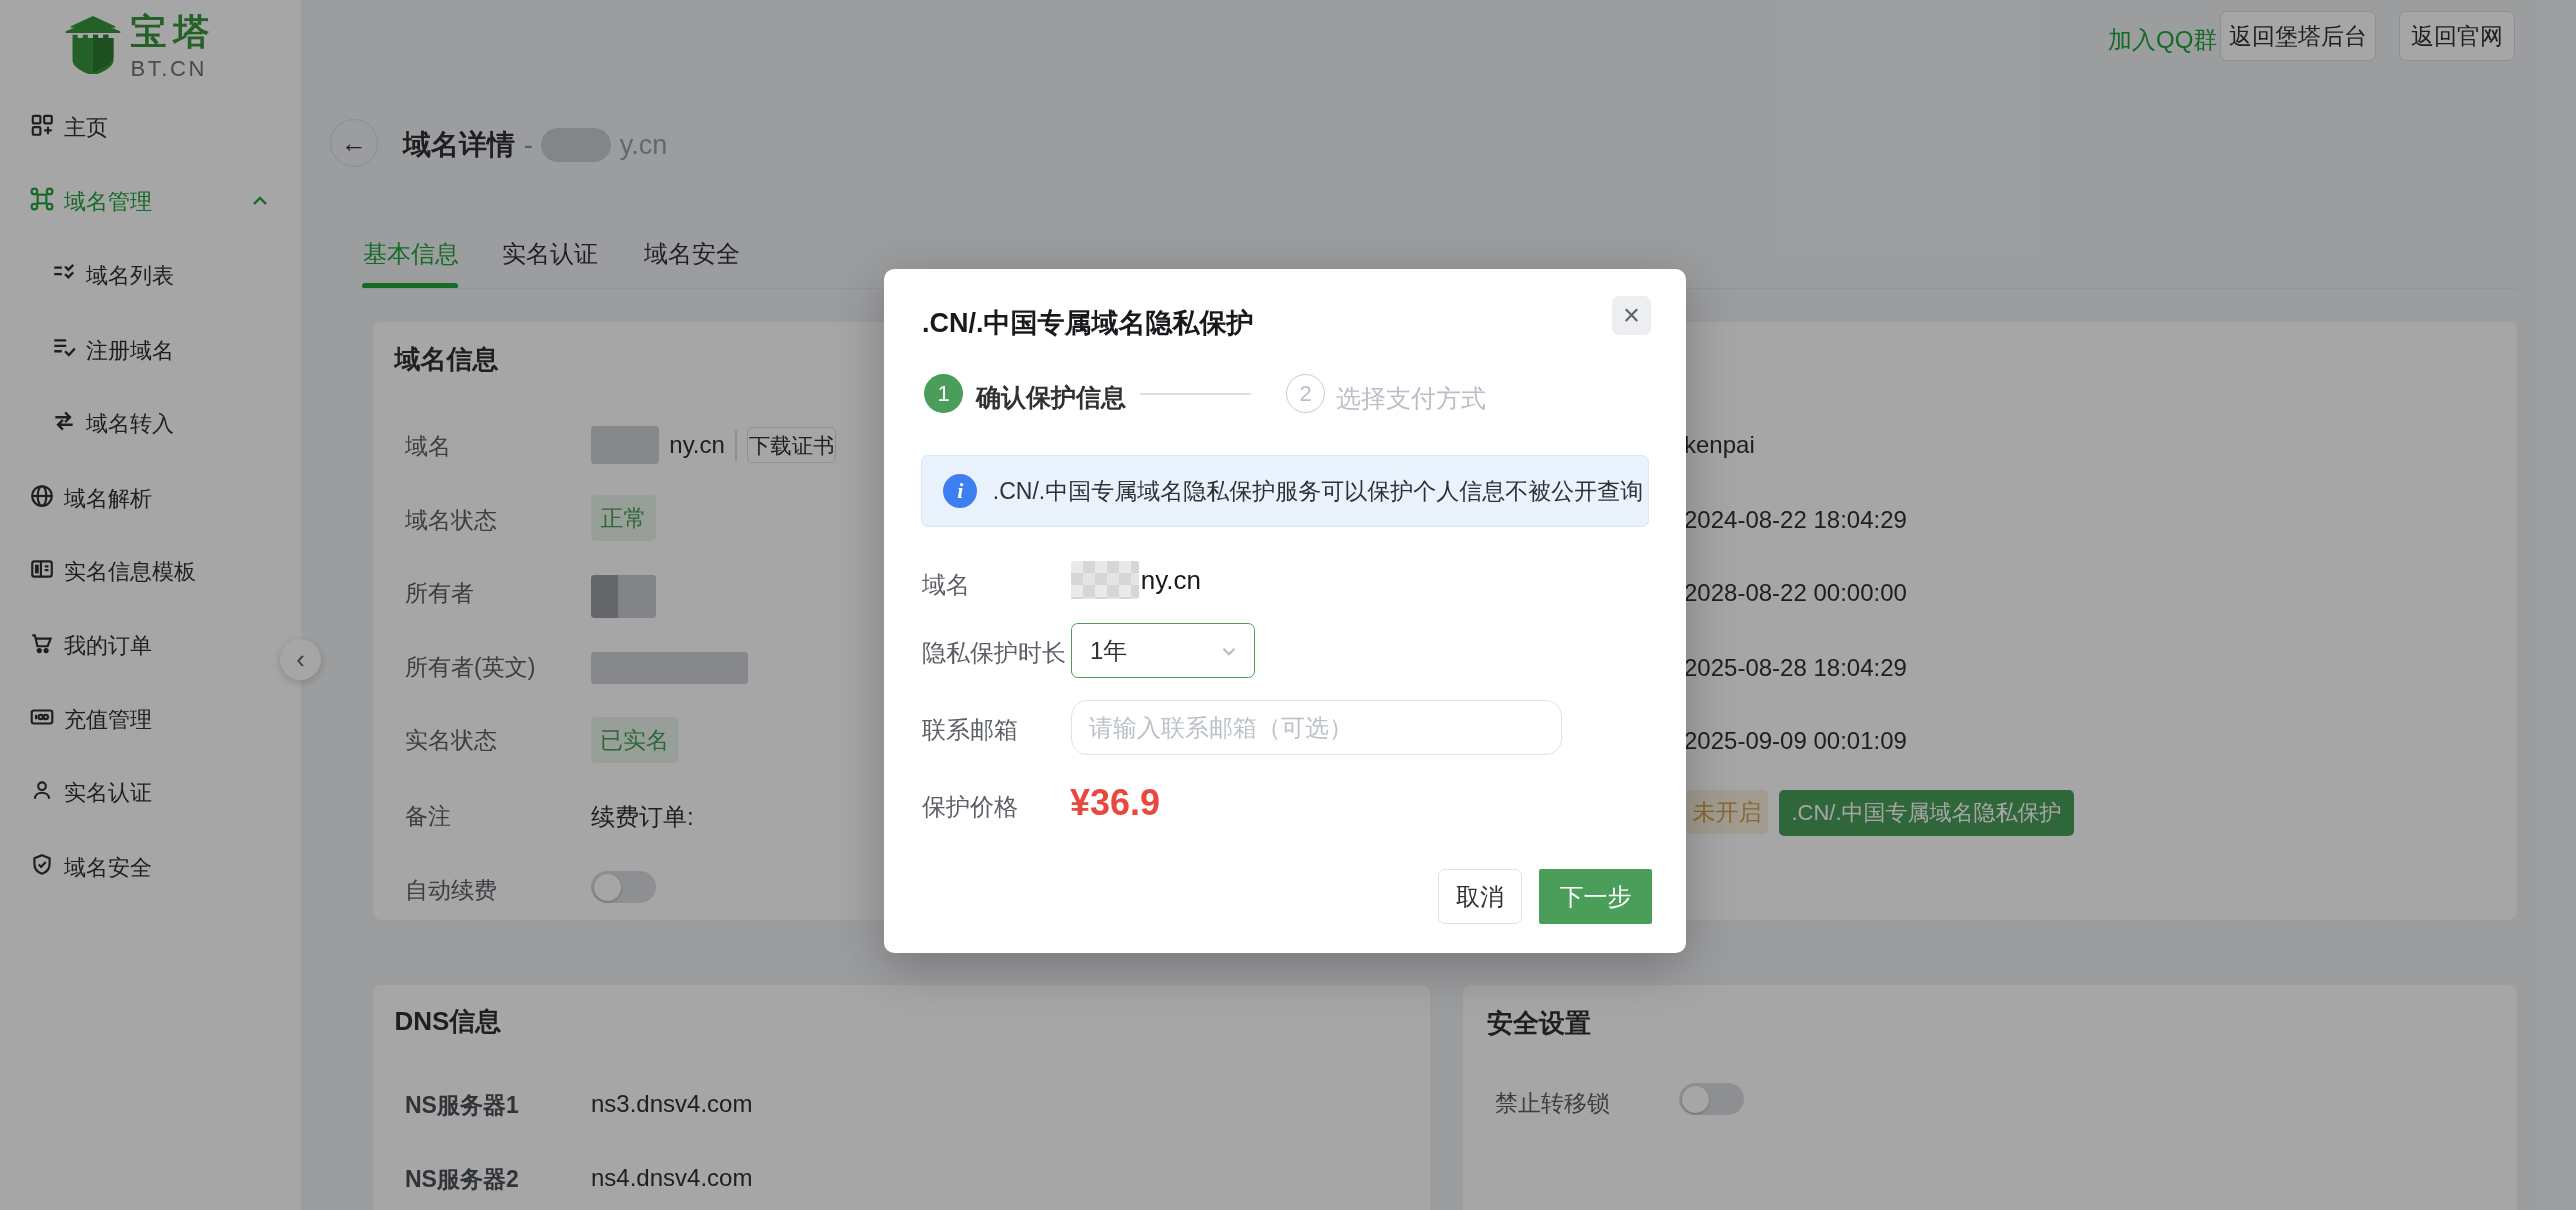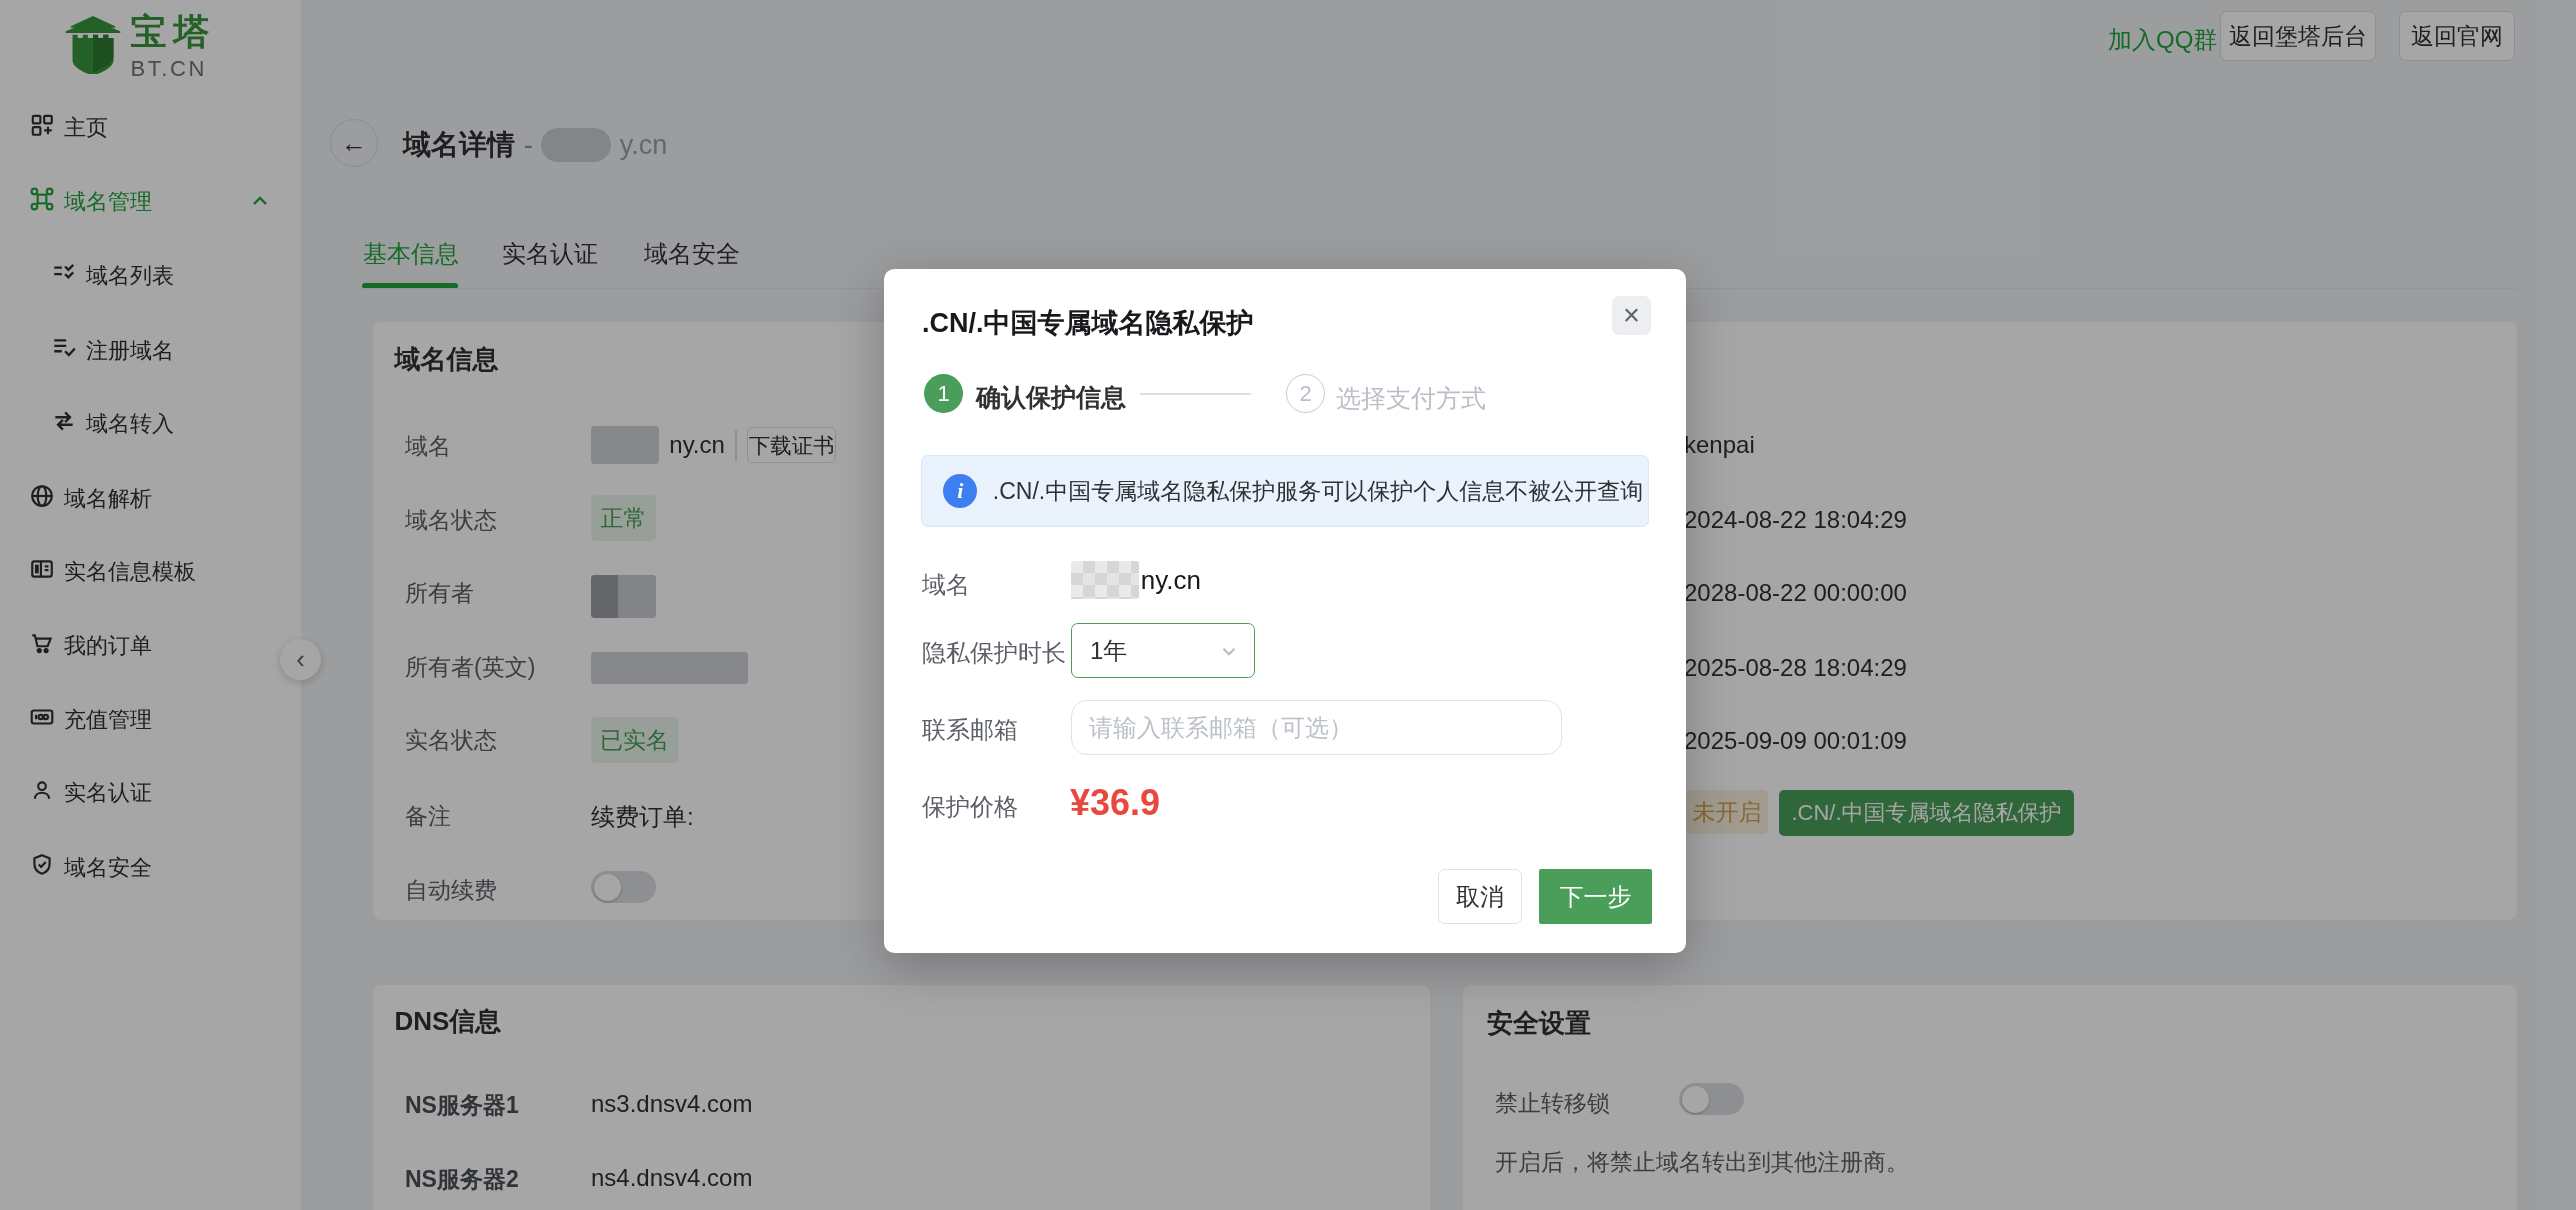--- a/index.html
+++ b/index.html
@@ -324,21 +324,20 @@
     <div class="row-label" style="left:32px;top:179px;font-weight:700;color:#4a4f57;">NS服务器2</div>
     <div class="row-value" style="left:218px;top:179px;">ns4.dnsv4.com</div>
   </div>
 
   <div class="card" style="left:1463px;top:985px;width:1054px;height:256px;">
     <div class="card-title" style="left:24px;top:20.5px;">安全设置</div>
     <div class="row-label" style="left:32px;top:103px;">禁止转移锁</div>
     <div class="toggle abs" style="left:216px;top:98px;">
       <span class="knob"></span>
     </div>
-    <div class="row-label" style="left:32px;top:162px;">开启后，将禁止域名转出到其他注册商。</div>
   </div>
 
   <div class="overlay"></div>
 
   <div class="modal">
     <div class="modal-title">.CN/.中国专属域名隐私保护</div>
     <div class="modal-close">×</div>
 
     <div class="step-circle done">1</div>
     <div class="step-label1">确认保护信息</div>

